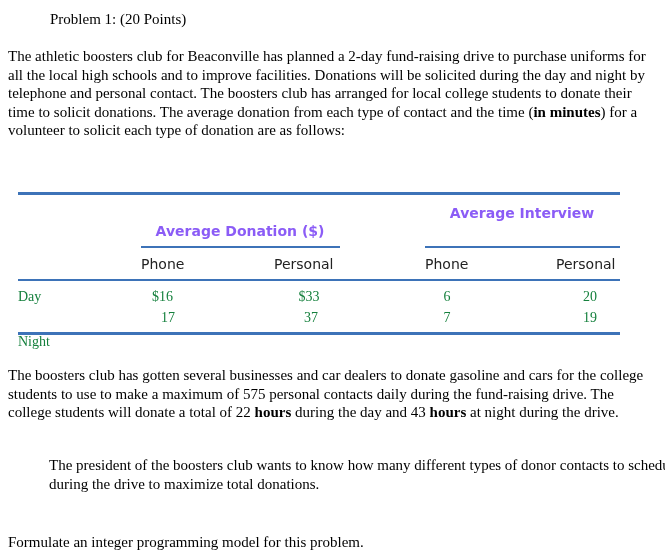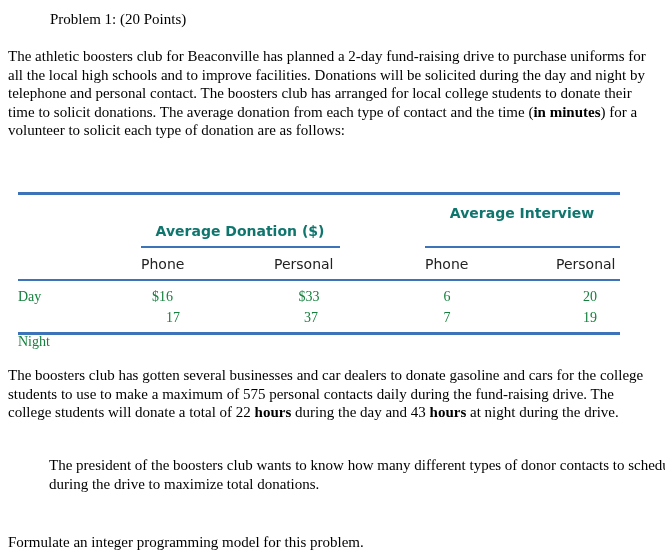--- a/index.html
+++ b/index.html
@@ -3,21 +3,21 @@
 <meta charset="utf-8">
 <style>
   html, body { margin:0; padding:0; background:#ffffff; }
   body { width:665px; height:551px; position:relative; overflow:hidden;
          font-family:"Liberation Serif", serif; color:#000; }
   .p { position:absolute; left:8px; width:640px; font-size:15px; line-height:18.6px; margin:0; }
   .title { position:absolute; left:24px; top:10px; font-size:15px; line-height:18px;margin-left:26px; }
   b { font-weight:bold;margin-top:8px; }
   .rule { position:absolute; background:#3d73b8; }
   .sans { font-family:"DejaVu Sans", sans-serif; font-size:14px; color:#222; position:absolute; white-space:nowrap; }
-  .sansb { font-family:"DejaVu Sans", sans-serif; font-weight:bold; font-size:14px; color:#0f766e; position:absolute; white-space:nowrap; text-align:center; line-height:18px; }
+  .sansb { font-family:"DejaVu Sans", sans-serif; font-weight:bold; font-size:14px; color:#8b5cf6; position:absolute; white-space:nowrap; text-align:center; line-height:18px; }
   .cell { position:absolute; font-size:14px; font-family:"Liberation Serif", serif; color:#15803d; white-space:nowrap; }
 </style>
 </head>
 <body>
 
 <div>
   <div class="title">Problem 1: (20 Points)</div>
 
   <p class="p" style="top:47px;"><span>The athletic boosters club for Beaconville has planned a 2-day fund-raising drive to purchase uniforms for all the local high schools and to improve facilities. Donations will be solicited during the day and night by telephone and personal contact. The boosters club has arranged for local college students to donate their time to solicit donations. The average donation from each type of contact and the time (</span><b>in minutes</b><span>) for a volunteer to solicit each type of donation are as follows:</span></p>
 
@@ -41,21 +41,21 @@
 
     <div>
       <div class="cell" style="left:18px; top:289px;">Day</div>
       <div class="cell" style="left:152px; top:289px; width:28px; ">$16</div>
       <div class="cell" style="left:295px; top:289px; width:28px; text-align:center;">$33</div>
       <div class="cell" style="left:440px; top:289px; width:14px; text-align:center;">6</div>
       <div class="cell" style="left:580px; top:289px; width:20px; text-align:center;">20</div>
     </div>
     <div>
       <div class="cell" style="left:18px; top:310px;margin-top:24px;">Night</div>
-      <div class="cell" style="left:156px; top:310px; width:24px; text-align:right;">17</div>
+      <div class="cell" style="left:156px; top:310px; width:24px; text-align:center;">17</div>
       <div class="cell" style="left:299px; top:310px; width:24px; text-align:center;">37</div>
       <div class="cell" style="left:440px; top:310px; width:14px; text-align:center;">7</div>
       <div class="cell" style="left:580px; top:310px; width:20px; text-align:center;">19</div>
     </div>
 
     <div class="rule" style="left:18px; top:332px; width:602px; height:3px;"></div>
   </div>
 
   <p class="p" style="top:366px;"><span>The boosters club has gotten several businesses and car dealers to donate gasoline and cars for the college students to use to make a maximum of 575 personal contacts daily during the fund-raising drive. The college students will donate a total of 22 </span><b>hours</b><span> during the day and 43 </span><b>hours</b><span> at night during the drive.</span></p>
 

